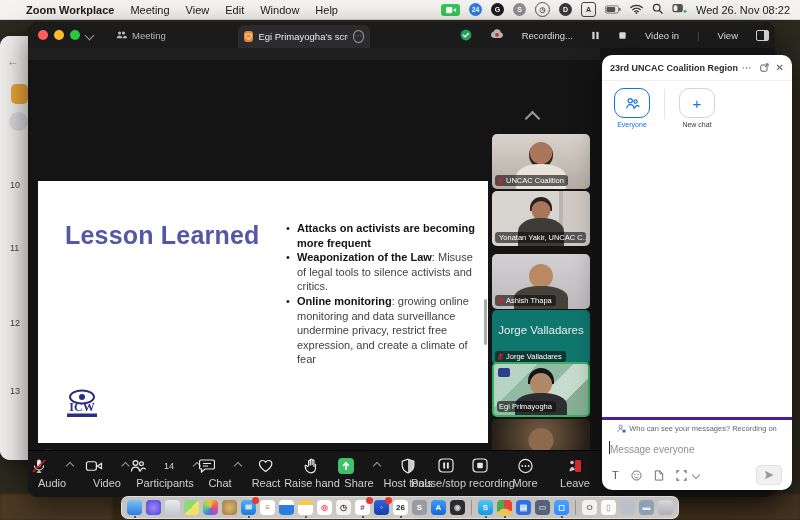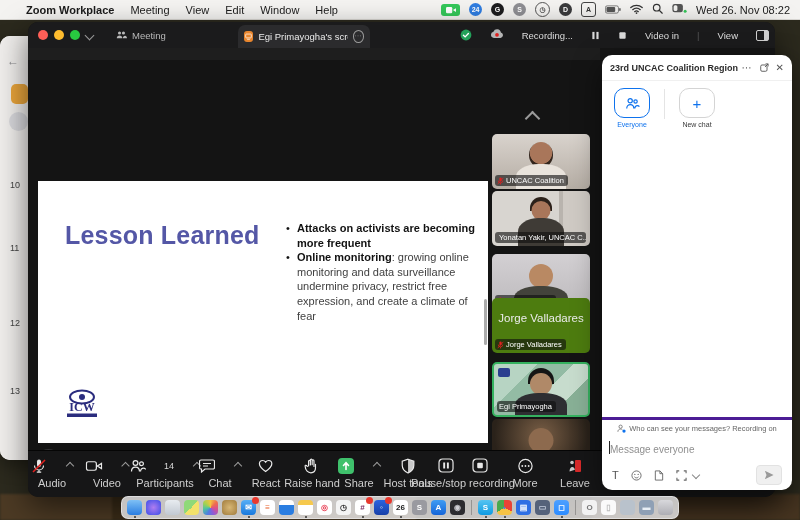--- a/index.html
+++ b/index.html
@@ -98,21 +98,21 @@
   
   #tile2{top:143px;background:linear-gradient(90deg,#d8d5d0 0 68%,#b9b4ae 68% 72%,#cfcac4 72% 100%);}
   #tile2 .hair{position:absolute;left:50%;top:6px;transform:translateX(-50%);width:22px;height:14px;border-radius:11px 11px 0 0;background:#2c211a;}
   #tile2 .head{top:10px;width:19px;height:19px;background:#a9765a;}
   #tile2 .torso{top:27px;width:46px;height:30px;background:#3f3b36;}
   
   #tile3{top:206px;background:linear-gradient(180deg,#d3d0d3,#bdbabd);}
   #tile3 .head{top:10px;width:24px;height:24px;background:#b98963;}
   #tile3 .torso{top:32px;width:54px;height:26px;background:#43433b;}
   
-  #tile4{top:250px;background:#4d7c0f;}
+  #tile4{top:262px;background:#0f766e;}
   #tile4 .bigname{position:absolute;left:0;top:14px;width:100%;text-align:center;color:#ececec;font-size:11.5px;}
   
   #tile5{top:314px;background:
       linear-gradient(135deg,#b7d4c3 0 30%,#93bba4 30% 55%,#c7dccd 55% 75%,#88b096 75% 100%);
       border:2px solid #35b15f;box-sizing:border-box;}
   #tile5 .hair{position:absolute;left:50%;top:4px;transform:translateX(-50%);width:26px;height:16px;border-radius:13px 13px 0 0;background:#151515;}
   #tile5 .head{top:9px;width:22px;height:22px;background:#b08968;}
   #tile5 .torso{top:29px;width:52px;height:26px;background:#2e2e32;}
   #tile5 .minilogo{position:absolute;left:4px;top:4px;width:12px;height:9px;background:#2b3f8f;border-radius:2px;}
   
@@ -286,20 +286,21 @@
     </span>
   </div>
 
   <div id="sharearea">
     <div class="topband"></div>
 
     <div id="slide">
       <div id="slide-title">Lesson Learned</div>
       <div id="slide-bullets">
         <div class="b"><span class="lead">Attacks on activists are becoming more frequent</span><span></span></div>
+        <div class="b"><span class="lead">Weaponization of the Law</span><span>: Misuse of legal tools to silence activists and critics.</span></div>
         <div class="b"><span class="lead">Online monitoring</span><span>: growing online monitoring and data surveillance undermine privacy, restrict free expression, and create a climate of fear</span></div>
       </div>
       <div id="slide-scroll"></div>
       <svg id="icw-logo" width="44" height="34" viewBox="0 0 44 34">
         <ellipse cx="22" cy="8" rx="12" ry="6.5" fill="none" stroke="#2b2d7e" stroke-width="2"></ellipse>
         <circle cx="22" cy="8" r="3" fill="#2b2d7e"></circle>
         <text x="22" y="22" text-anchor="middle" font-size="12" font-weight="bold" font-family="Liberation Serif, serif" fill="#2b2d7e">ICW</text>
         <rect x="7" y="24.5" width="30" height="3.5" fill="#2b2d7e"></rect>
       </svg>
     </div>

